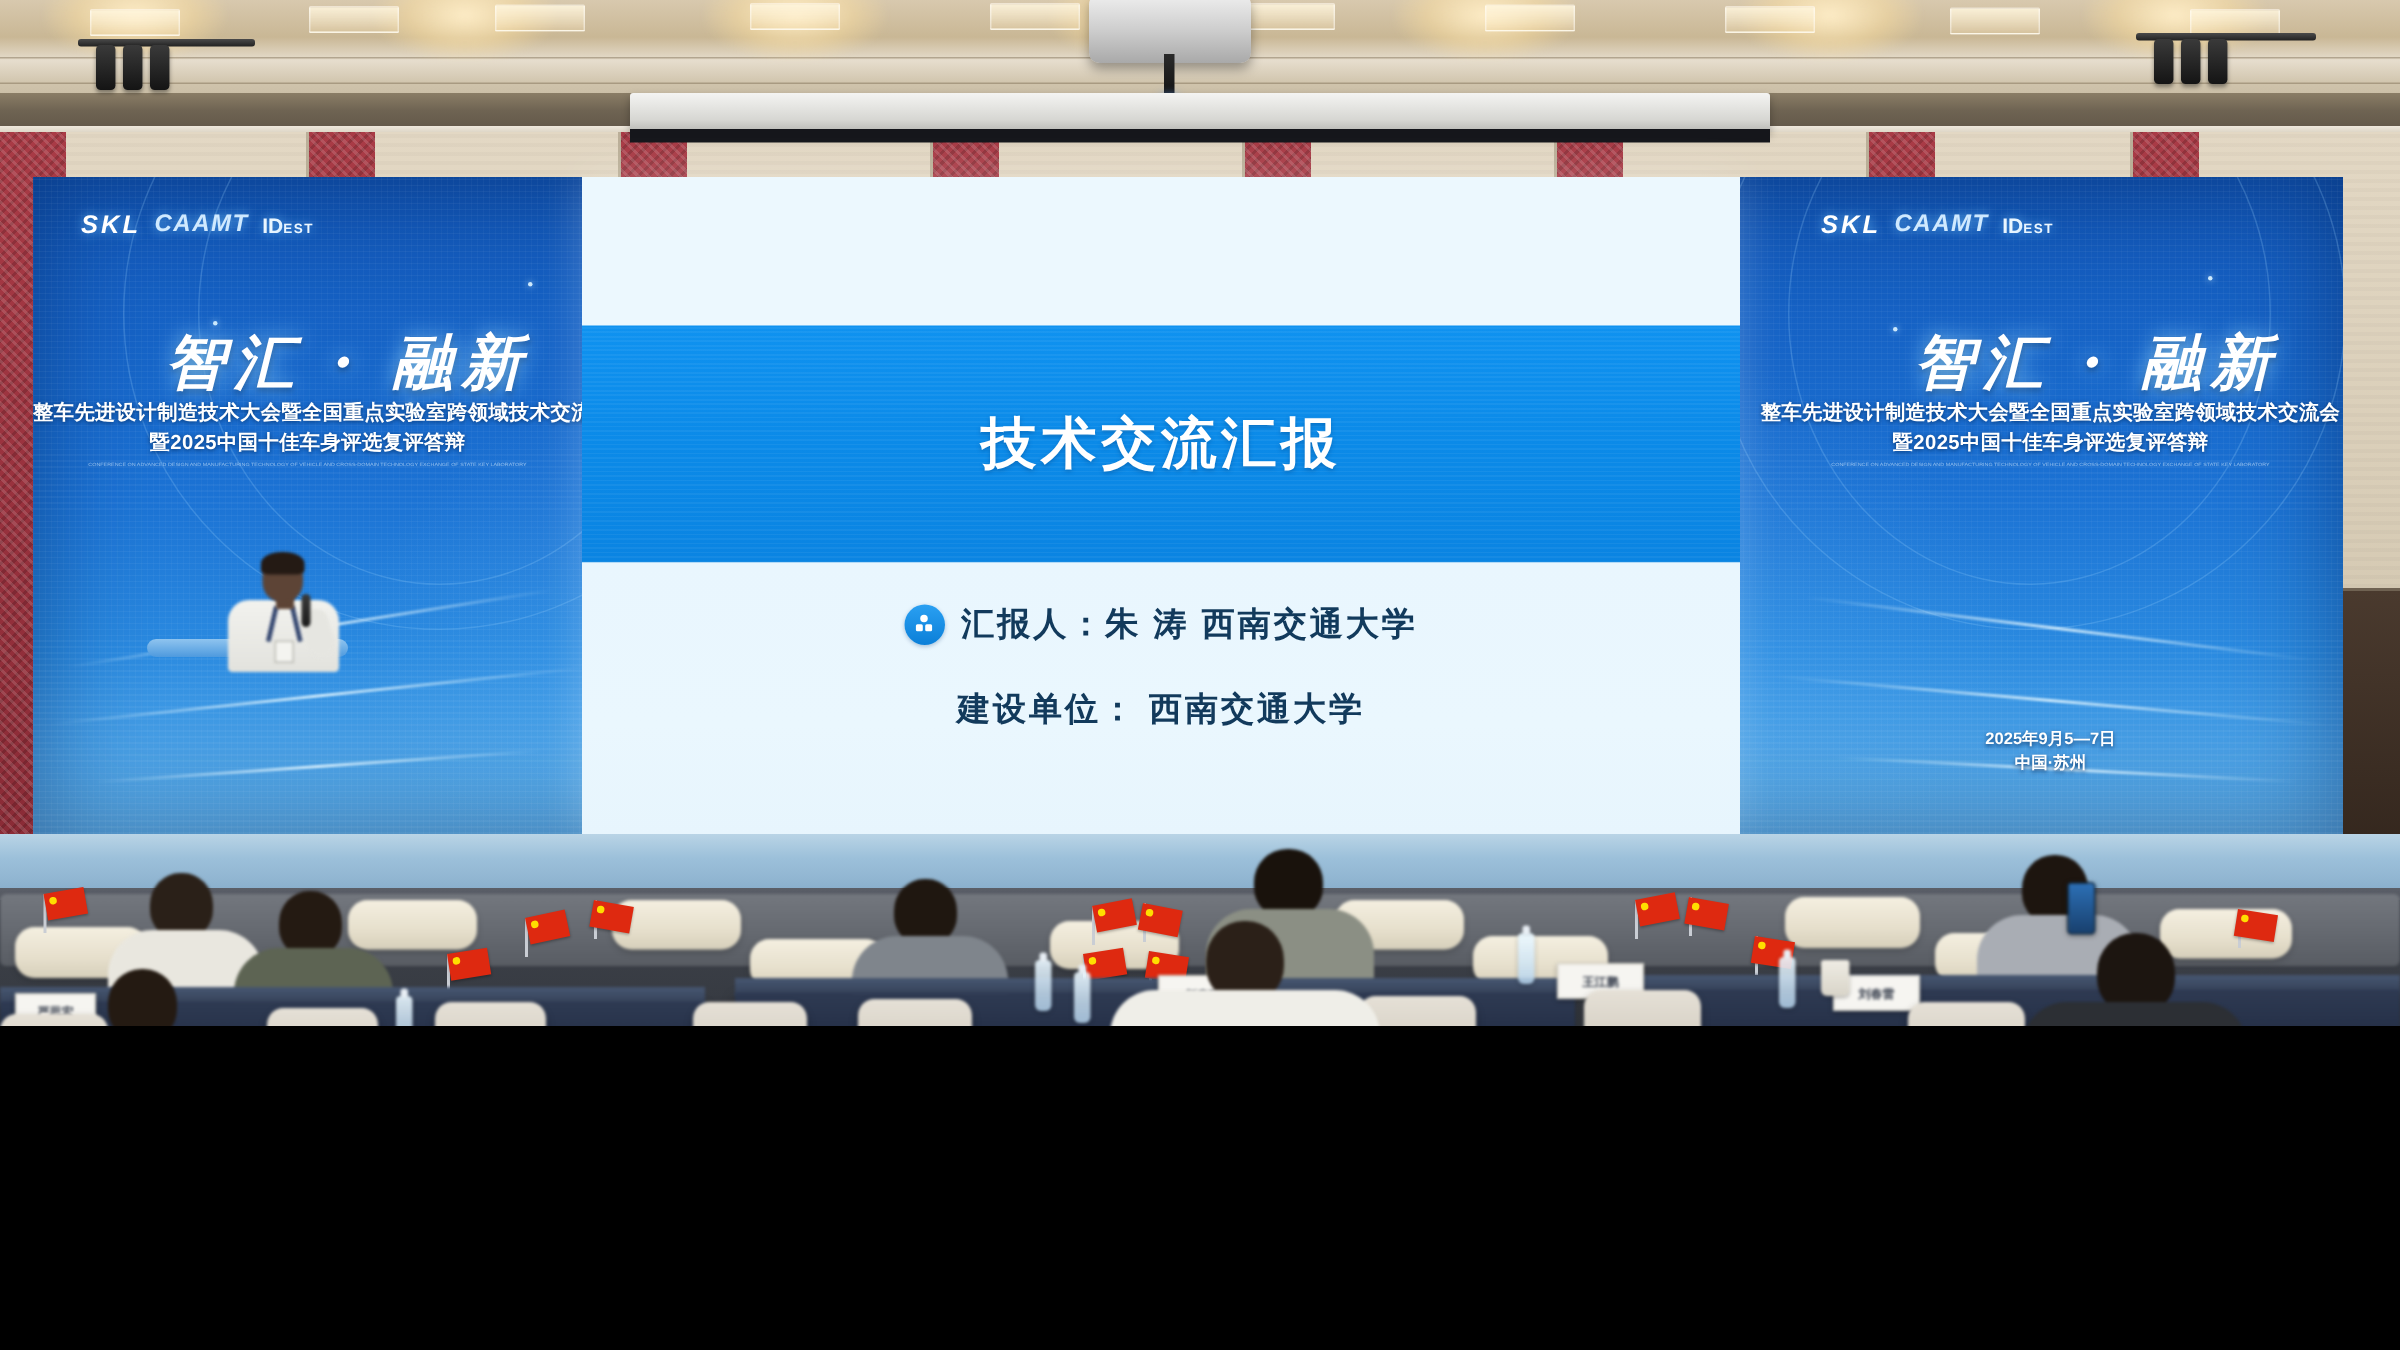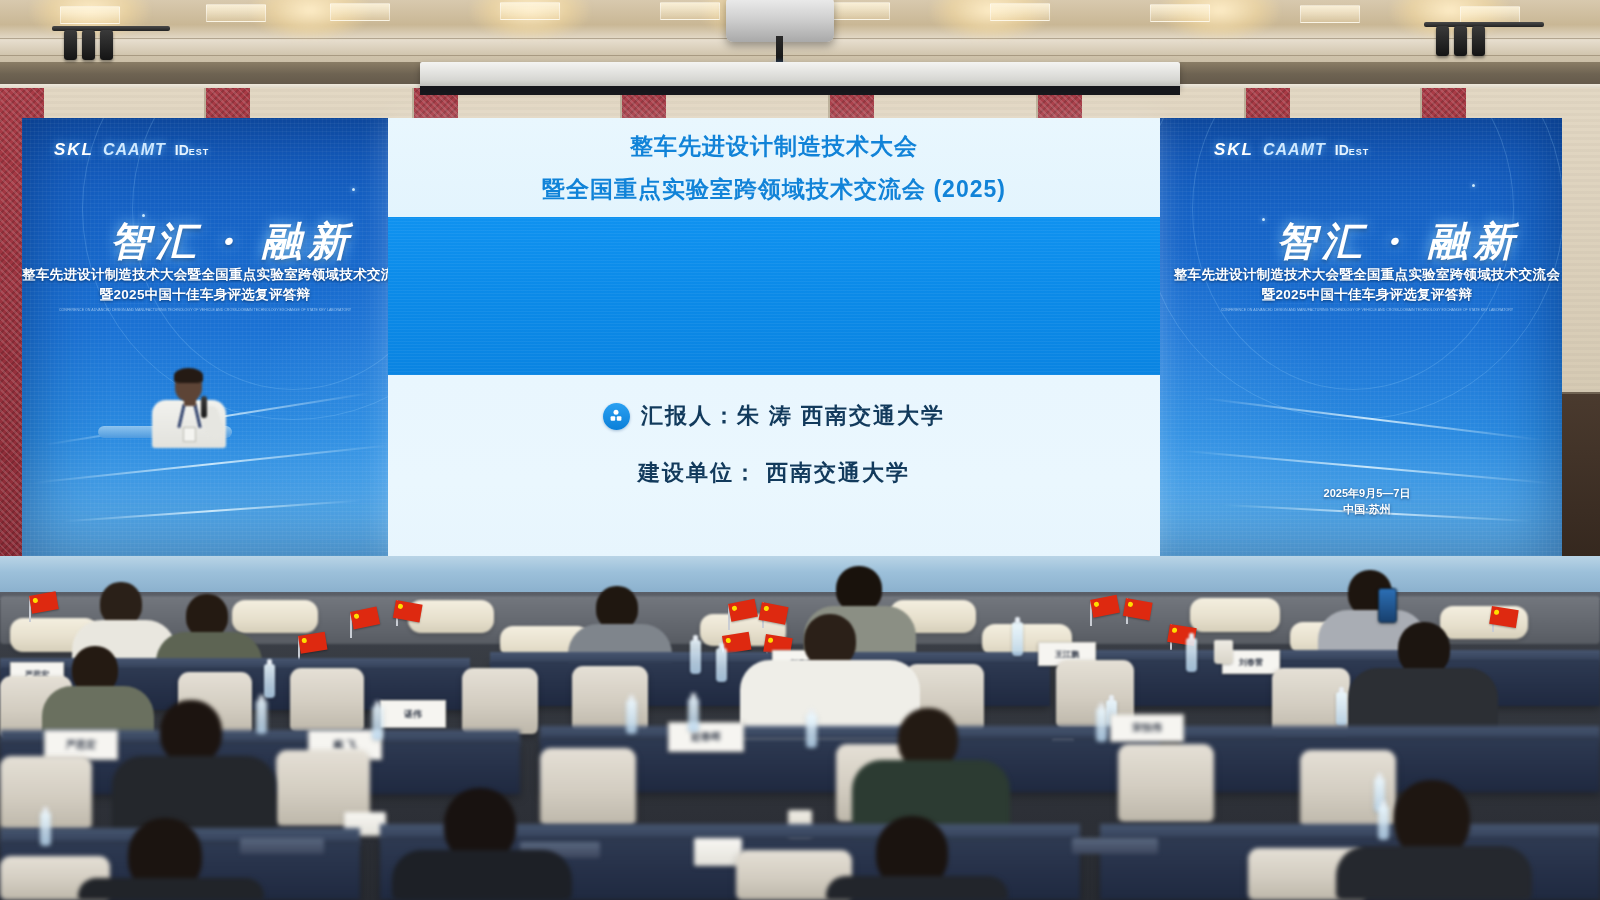--- a/index.html
+++ b/index.html
@@ -1,20 +1,20 @@
 <!DOCTYPE html>
 <html><head>
 <meta charset="utf-8">
 <title>Conference Presentation Screenshot</title>
 <style>
   html,body{margin:0;padding:0;background:#000;}
   body{font-family:"Liberation Sans","DejaVu Sans",sans-serif;}
 
   #stage-photo{
-    position:relative;width:1600px;height:900px;overflow:hidden;
+    position:relative;width:1600px;height:684px;overflow:hidden;
     background:#2b2b30;
   }
 
   
   .ceiling{
     position:absolute;left:0;top:0;width:1600px;height:88px;
     background:
       linear-gradient(180deg,#d8c9ae 0%,#c9b795 28%,#e6ddcd 46%,#cfc3ab 64%,#b9ad96 100%);
     overflow:hidden;
   }
@@ -490,26 +490,23 @@
       <div class="banner-tiny" style="left:0;top:190px;width:390px;font-size:3.6px;">CONFERENCE ON ADVANCED DESIGN AND MANUFACTURING TECHNOLOGY OF VEHICLE AND CROSS-DOMAIN TECHNOLOGY EXCHANGE OF STATE KEY LABORATORY</div>
       <div class="banner-date" style="left:0;top:368px;width:390px;font-size:11px;">
         <span>2025年9月5—7日</span><br>
         <span>中国·苏州</span>
       </div>
     </div>
   </div>
 
   <div class="slide">
 
-    <div class="slide-head">
-      <div class="slide-head-l1">整车先进设计制造技术大会</div>
-      <div class="slide-head-l2">暨全国重点实验室跨领域技术交流会 (2025)</div>
-    </div>
 
     <div class="slide-band">
+      <div class="slide-title-l2">技术交流汇报</div>
     </div>
 
     <div class="slide-body">
       <div class="presenter-row">
         <span class="avatar-icon">
           <svg width="16" height="16" viewBox="0 0 16 16" aria-hidden="true">
             <circle cx="8" cy="4.3" r="2.5" fill="#ffffff"></circle>
             <rect x="2.6" y="8.2" width="4.6" height="4.6" rx="1" fill="#ffffff"></rect>
             <rect x="8.8" y="8.2" width="4.6" height="4.6" rx="1" fill="#ffffff"></rect>
           </svg>

